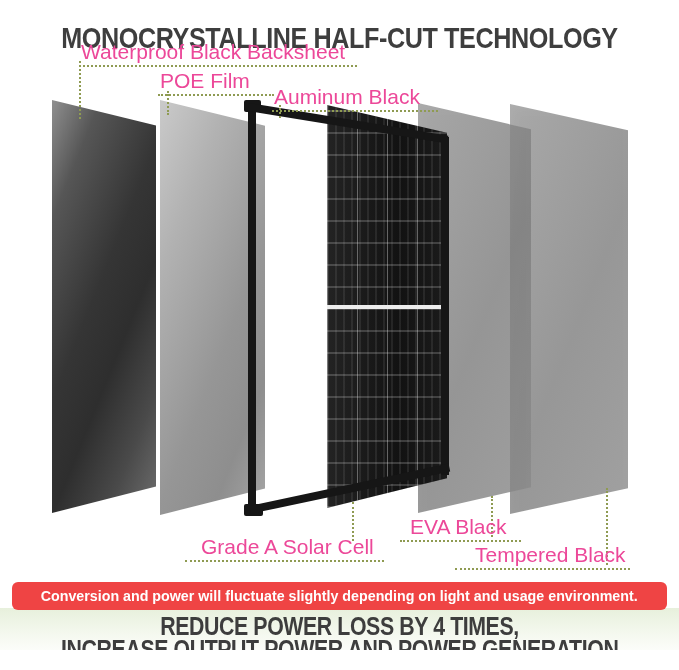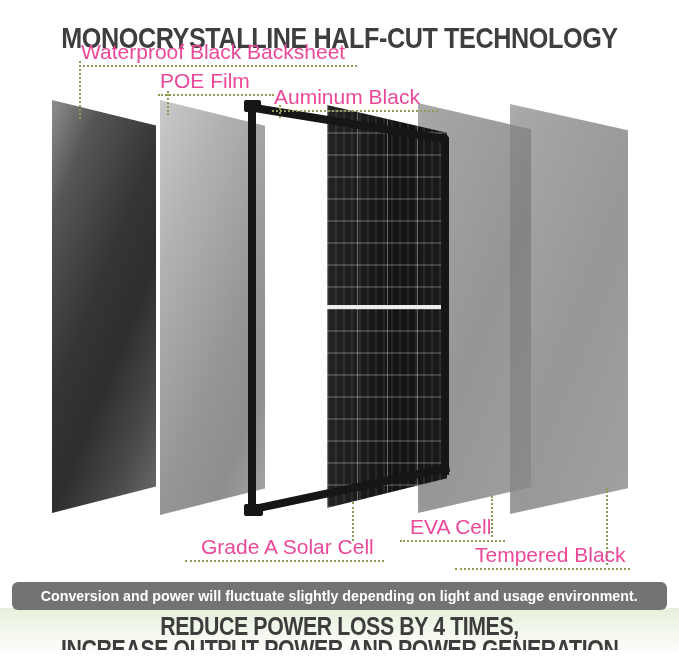--- a/index.html
+++ b/index.html
@@ -75,21 +75,21 @@
   .ld-cells    {left:352px; top:502px; height:39px;}
   .ld-eva      {left:491px; top:496px; height:41px;}
   .ld-glass    {left:606px; top:488px; height:77px;}
   
   .footer-area{
     position:absolute; left:0; top:608px; width:679px; height:62px; z-index:0;
     background:linear-gradient(180deg,#e7f0dc 0%,#f4f8ee 40%,#ffffff 80%);
   }
   .notice-banner{
     position:absolute; left:12px; top:582px; width:655px; height:28px; z-index:8;
-    background:#737373; border-radius:6px; text-align:center; overflow:hidden;
+    background:#ef4444; border-radius:6px; text-align:center; overflow:hidden;
   }
   .notice-banner span{
     display:inline-block; color:#ffffff; font-weight:bold; font-size:15px;
     line-height:28px; white-space:nowrap; transform:scaleX(0.95); transform-origin:50% 50%;
   }
   .footer-headline{
     position:absolute; left:0; top:615px; width:679px; z-index:1;
     text-align:center; color:#3d3d3d; font-weight:bold; font-size:26px;
     line-height:23px; letter-spacing:-0.5px;
     transform:scaleX(0.82); transform-origin:50% 0;
@@ -124,21 +124,21 @@
     <div class="leader ld-poe"></div>
     <div class="leader ld-frame"></div>
     <div class="leader ld-cells"></div>
     <div class="leader ld-eva"></div>
     <div class="leader ld-glass"></div>
 
     <div class="layer-label lbl-backsheet">Waterproof Black Backsheet</div>
     <div class="layer-label lbl-poe">POE Film</div>
     <div class="layer-label lbl-frame">Auminum Black</div>
     <div class="layer-label lbl-cells">Grade A Solar Cell</div>
-    <div class="layer-label lbl-eva">EVA Cell</div>
+    <div class="layer-label lbl-eva">EVA Black</div>
     <div class="layer-label lbl-glass">Tempered Black</div>
   </div>
 
   <div class="footer-area"></div>
 
   <div class="notice-banner">
     <span>Conversion and power will fluctuate slightly depending on light and usage environment.</span>
   </div>
 
   <div class="footer-headline">

